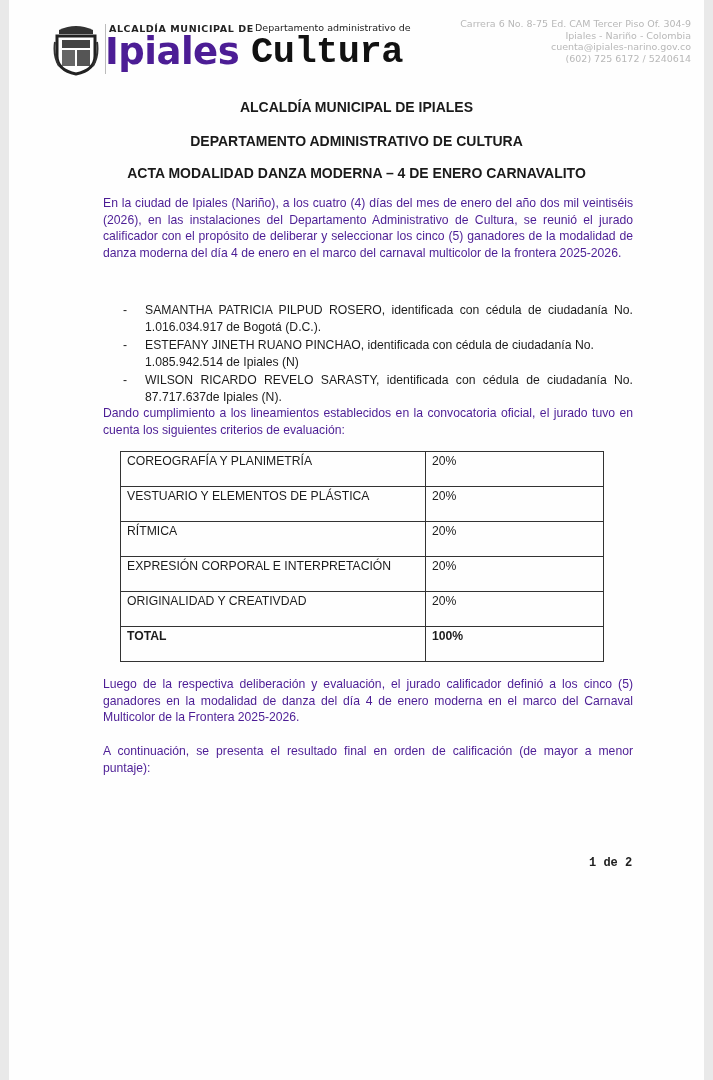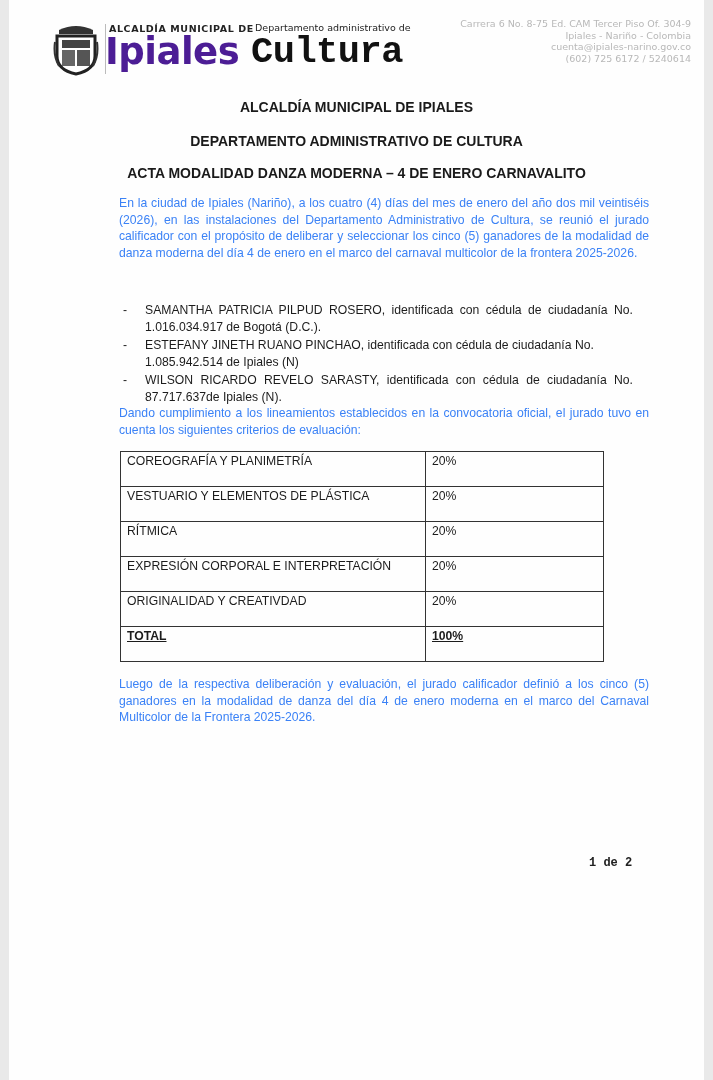--- a/index.html
+++ b/index.html
@@ -39,36 +39,36 @@
   .contact {
     position: absolute; right: 2px; top: 0; text-align: right; font-size: 9.5px; line-height: 11.5px; color: #b8b8b8;
     font-family: "DejaVu Sans", sans-serif;
   }
   
   .title { position: absolute; left: 0; width: 695px; text-align: center; font-weight: bold; font-size: 14px; color: #1a1a1a; }
   .t1 { top: 99px; }
   .t2 { top: 133px; }
   .t3 { top: 165px; }
   .para {
-    position: absolute; left: 94px; width: 530px; font-size: 12.2px; line-height: 16.5px; text-align: justify; color: #3b82f6; margin-left: 16px;
+    position: absolute; left: 94px; width: 530px; font-size: 12.2px; line-height: 16.5px; text-align: justify; color: #4c1d95;
   }
   .p1 { top: 195px; }
   .p2 { top: 279px; }
   .jury { position: absolute; left: 110px; top: 302px; width: 514px; margin: 0; padding: 0; list-style: none; }
   .jury li { position: relative; padding-left: 26px; font-size: 12.2px; line-height: 17px; text-align: justify; margin-bottom: 1px; }
   .jury li .dash { position: absolute; left: 4px; top: 0; }
   .p3 { top: 405px; }
   table.crit {
     position: absolute; left: 111px; top: 451px; width: 484px; border-collapse: collapse;
   }
   table.crit td {
     border: 1.3px solid #333; height: 32px; vertical-align: top; padding: 2px 6px 0 6px; font-size: 12.2px; color: #1c1c1c;
   }
   table.crit td.pct { width: 165px; }
-  table.crit tr.total td { font-weight: bold; text-decoration: underline; }
+  table.crit tr.total td { font-weight: bold; }
   .p4 { top: 676px; }
   .p5 { top: 743px; }
   .pagenum { position: absolute; left: 580px; top: 856px; font-size: 12px; color: #222; font-weight: bold; font-family: Liberation Mono, monospace; }
 </style>
 </head>
 <body>
 
 <div class="page">
 
   <div class="hdr">
@@ -131,15 +131,16 @@
       <td class="pct">20%</td>
     </tr>
     <tr class="total">
       <td>TOTAL</td>
       <td class="pct">100%</td>
     </tr>
   </tbody>
     </table>
 
   <div class="para p4">Luego de la respectiva deliberación y evaluación, el jurado calificador definió a los cinco (5) ganadores en la modalidad de danza del día 4 de enero moderna en el marco del Carnaval Multicolor de la Frontera 2025-2026.</div>
+  <div class="para p5">A continuación, se presenta el resultado final en orden de calificación (de mayor a menor puntaje):</div>
 
   <div class="pagenum">1 de 2</div>
 </div>
 
 </body></html>

